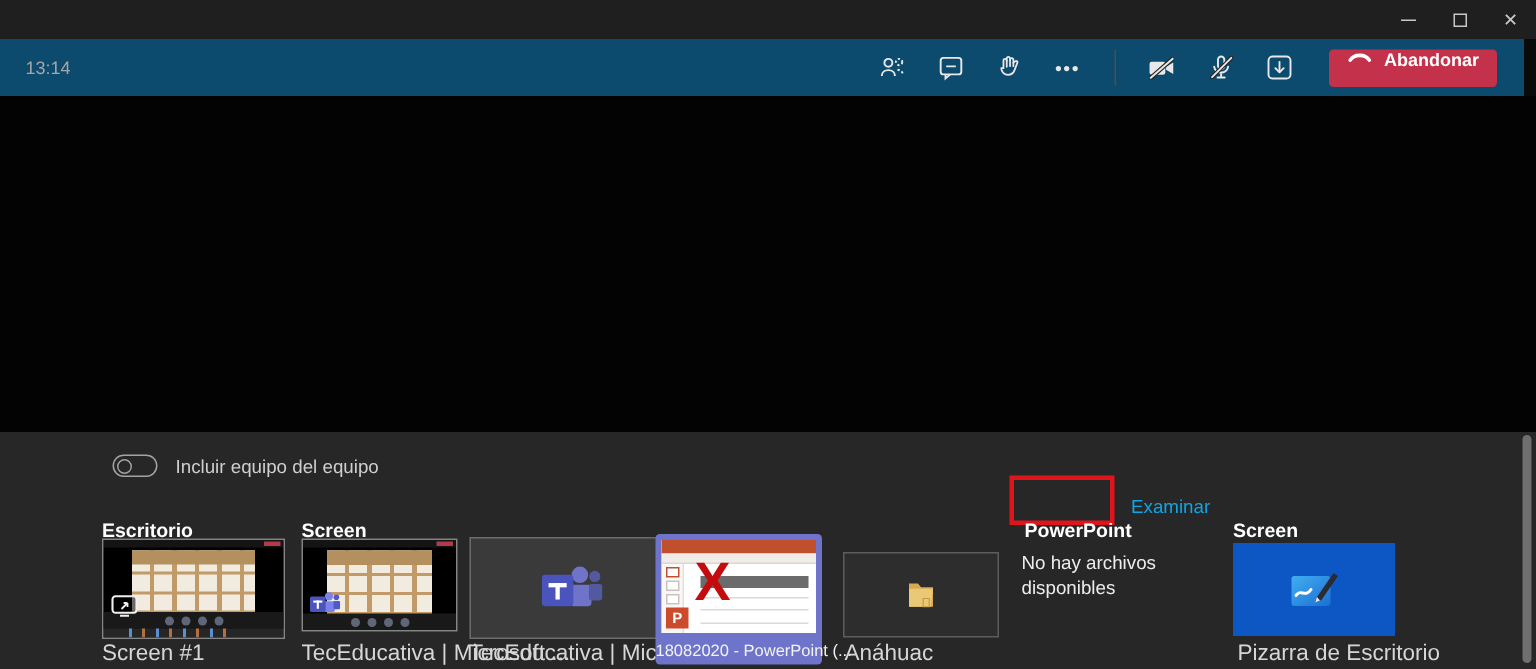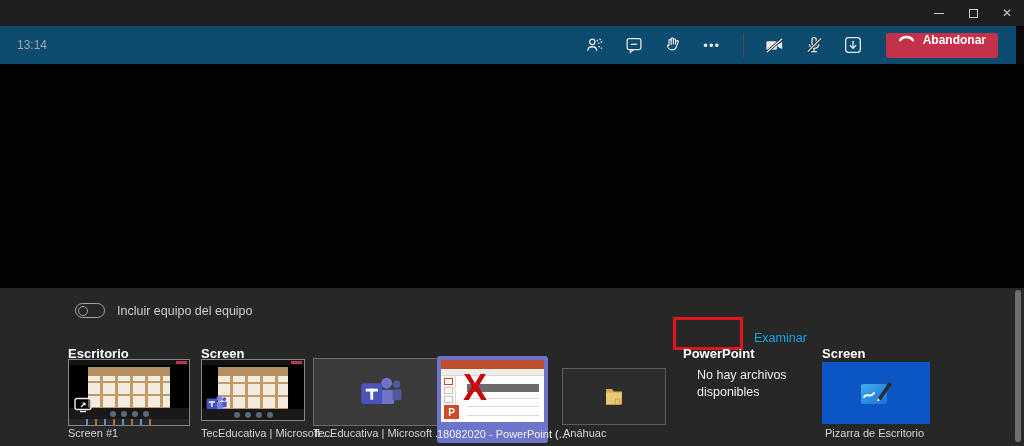--- a/index.html
+++ b/index.html
@@ -40,21 +40,21 @@
   .toggle-row { position:absolute; left:75px; top:303px; display:flex; align-items:center; gap:12px; }
   .toggle { width:30px; height:15px; border:1px solid #a3a3a3; border-radius:8px; position:relative; cursor:pointer; }
   .toggle .knob { position:absolute; left:2px; top:1.5px; width:10px; height:10px; border:1px solid #a3a3a3; border-radius:50%; }
   .toggle-label { color:#cfcfcf; font-size:12.5px; }
 
   .sec-header { position:absolute; top:346px; font-size:13px; font-weight:bold; color:#ffffff; }
   .sec-link { position:absolute; top:331px; font-size:12.5px; color:#0ea5e9; cursor:pointer; }
   .annotation-box { position:absolute; left:673px; top:317px; width:70px; height:33px;
     border:3px solid #e0151b; }
 
-  .thumb-label { position:absolute; top:427px; font-size:11px; color:#d6d6d6; white-space:nowrap; }
+  .thumb-label { position:absolute; top:427px; font-size:15px; color:#d6d6d6; white-space:nowrap; }
 
   
   .shot { position:absolute; background:#161616; border:1px solid #858585; cursor:pointer; overflow:hidden; }
   .shot .mini-titlebar { position:relative; height:5px; background:#141414; }
   .shot .mini-titlebar .mini-red { position:absolute; right:2px; top:1px; width:11px; height:3px; background:#b33a4d; }
   .shot .mini-stage { position:relative; background:#000; }
   .mini-board { position:absolute; left:16%; right:16%; top:4%; bottom:18%; background:#c19a67;
     background-image:
       linear-gradient(#b5905f 0 22%, rgba(0,0,0,0) 22%),
       repeating-linear-gradient(0deg, #c19a67 0 2px, rgba(0,0,0,0) 2px 13px),
@@ -81,21 +81,21 @@
   .ppt-left i:first-child { border-color:#c0502d; }
   .ppt-slide { position:absolute; left:15px; right:0; top:16px; bottom:0; background:#fff; }
   .ppt-band { position:absolute; left:12%; right:6%; top:18%; height:8px; background:#6b6b6b; }
   .ppt-row { position:absolute; left:12%; right:6%; height:1px; background:#d9d9d9; }
   .ppt-xmark { position:absolute; left:22px; top:10px; color:#c40b0e; font-size:36px; font-weight:bold;
     line-height:1; font-family:"Liberation Sans", sans-serif; }
   .ppt-logo { position:absolute; left:3px; bottom:3px; width:15px; height:14px; background:#cb4b2c;
     color:#fff; font-size:10px; font-weight:bold; display:flex; align-items:center; justify-content:center; }
   .ppt-label { position:absolute; left:0; right:0; bottom:3px; text-align:center; color:#f2f2f2; font-size:11px; white-space:nowrap; }
 
-  .no-files { position:absolute; left:697px; top:367px; width:110px; color:#ededed; font-size:12.5px; line-height:17px; }
+  .no-files { position:absolute; left:681px; top:367px; width:110px; color:#ededed; font-size:12.5px; line-height:17px; }
 
   .tray-scrollbar { position:absolute; right:3px; top:290px; width:6px; height:152px; background:#6f6f6f; border-radius:3px; cursor:pointer; }
 </style>
 </head>
 <body>
 
 <div class="window">
 
   <div class="titlebar">
     <div class="win-controls">

